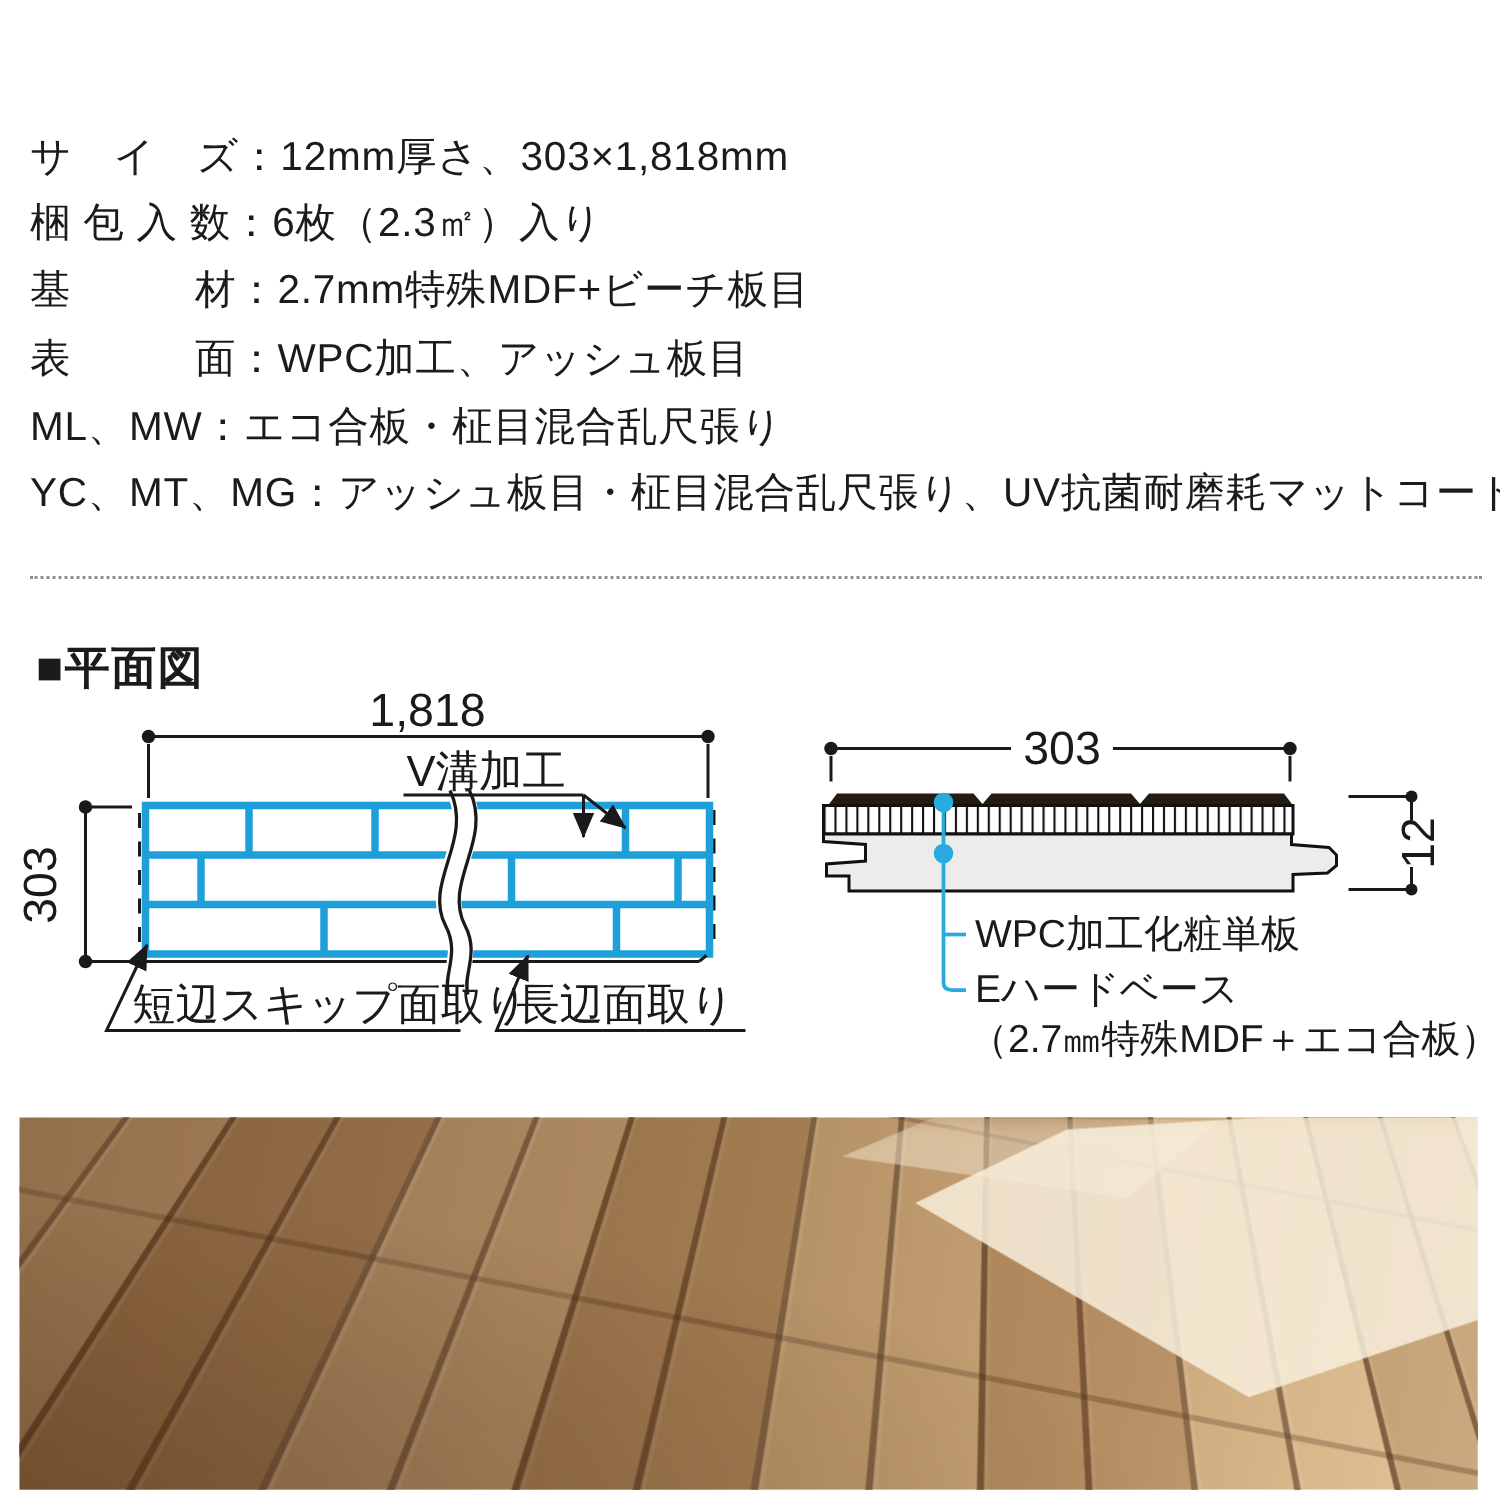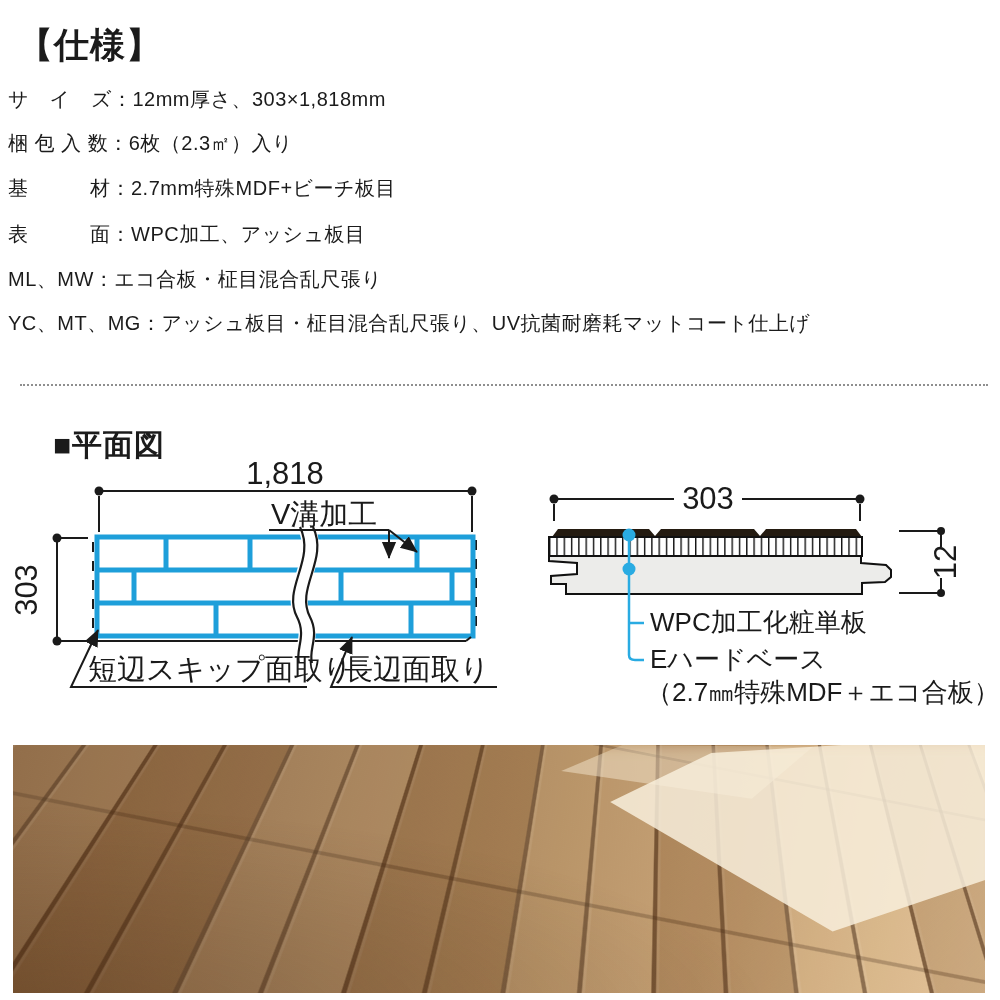--- a/index.html
+++ b/index.html
@@ -3,28 +3,28 @@
 <meta charset="utf-8">
 <style>
   html,body{margin:0;padding:0;background:#fff;}
   .page{
     position:relative;width:1000px;height:1000px;background:#ffffff;overflow:hidden;
     font-family:"Liberation Sans","DejaVu Sans",sans-serif;color:#1b1b1b;
   }
   .page-title{
     position:absolute;left:18px;top:22px;font-size:35px;font-weight:700;letter-spacing:1px;
   }
-  .spec-row{position:absolute;left:8px;font-size:20px;white-space:nowrap;letter-spacing:.5px;}
+  .spec-row{position:absolute;left:20px;font-size:27px;white-space:nowrap;letter-spacing:.5px;}
   .spec-row .spec-label{display:inline-block;}
   .divider{
     position:absolute;left:20px;top:384px;width:968px;height:0;
     border-top:2px dotted #8f8f8f;
   }
   .diagram-heading{position:absolute;top:425px;font-size:30px;font-weight:700;letter-spacing:1px;}
-  .plan-h{left:24px;margin-left:29px;}
+  .plan-h{left:24px;}
   .sect-h{left:536px;}
   .diagrams{position:absolute;left:0;top:420px;width:1000px;height:315px;}
   .dimtext{font-size:31px;fill:#1a1a1a;}
   .lbltext{font-size:29px;fill:#1a1a1a;}
   .sublbl{font-size:26px;fill:#1a1a1a;}
   
   .photo{
     position:absolute;left:13px;top:745px;width:972px;height:248px;overflow:hidden;
     background:linear-gradient(100deg,#86613d 0%,#9a7650 28%,#ad885c 52%,#c19b6e 72%,#d4b285 88%,#e0c096 100%);
   }
@@ -49,21 +49,20 @@
   .light-main{
     left:50%;top:-4%;width:52%;height:90%;background:#f8efdc;opacity:.85;filter:blur(9px);
     clip-path:polygon(42% 8%,100% 0,100% 62%,66% 88%,22% 30%);
   }
 </style>
 </head>
 <body>
 
 <div class="page">
 
-  <div class="page-title">【仕様】</div>
 
   <div>
     <div class="spec-row" style="top:86px"><span class="spec-label">サ　イ　ズ</span><span>：</span><span>12mm厚さ、303×1,818mm</span></div>
     <div class="spec-row" style="top:130px"><span class="spec-label">梱 包 入 数</span><span>：</span><span>6枚（2.3㎡）入り</span></div>
     <div class="spec-row" style="top:175px"><span class="spec-label">基　　　材</span><span>：</span><span>2.7mm特殊MDF+ビーチ板目</span></div>
     <div class="spec-row" style="top:221px"><span class="spec-label">表　　　面</span><span>：</span><span>WPC加工、アッシュ板目</span></div>
     <div class="spec-row" style="top:266px"><span class="spec-label">ML、MW</span><span>：</span><span>エコ合板・柾目混合乱尺張り</span></div>
     <div class="spec-row" style="top:310px"><span class="spec-label">YC、MT、MG</span><span>：</span><span>アッシュ板目・柾目混合乱尺張り、UV抗菌耐磨耗マットコート仕上げ</span></div>
   </div>
 

